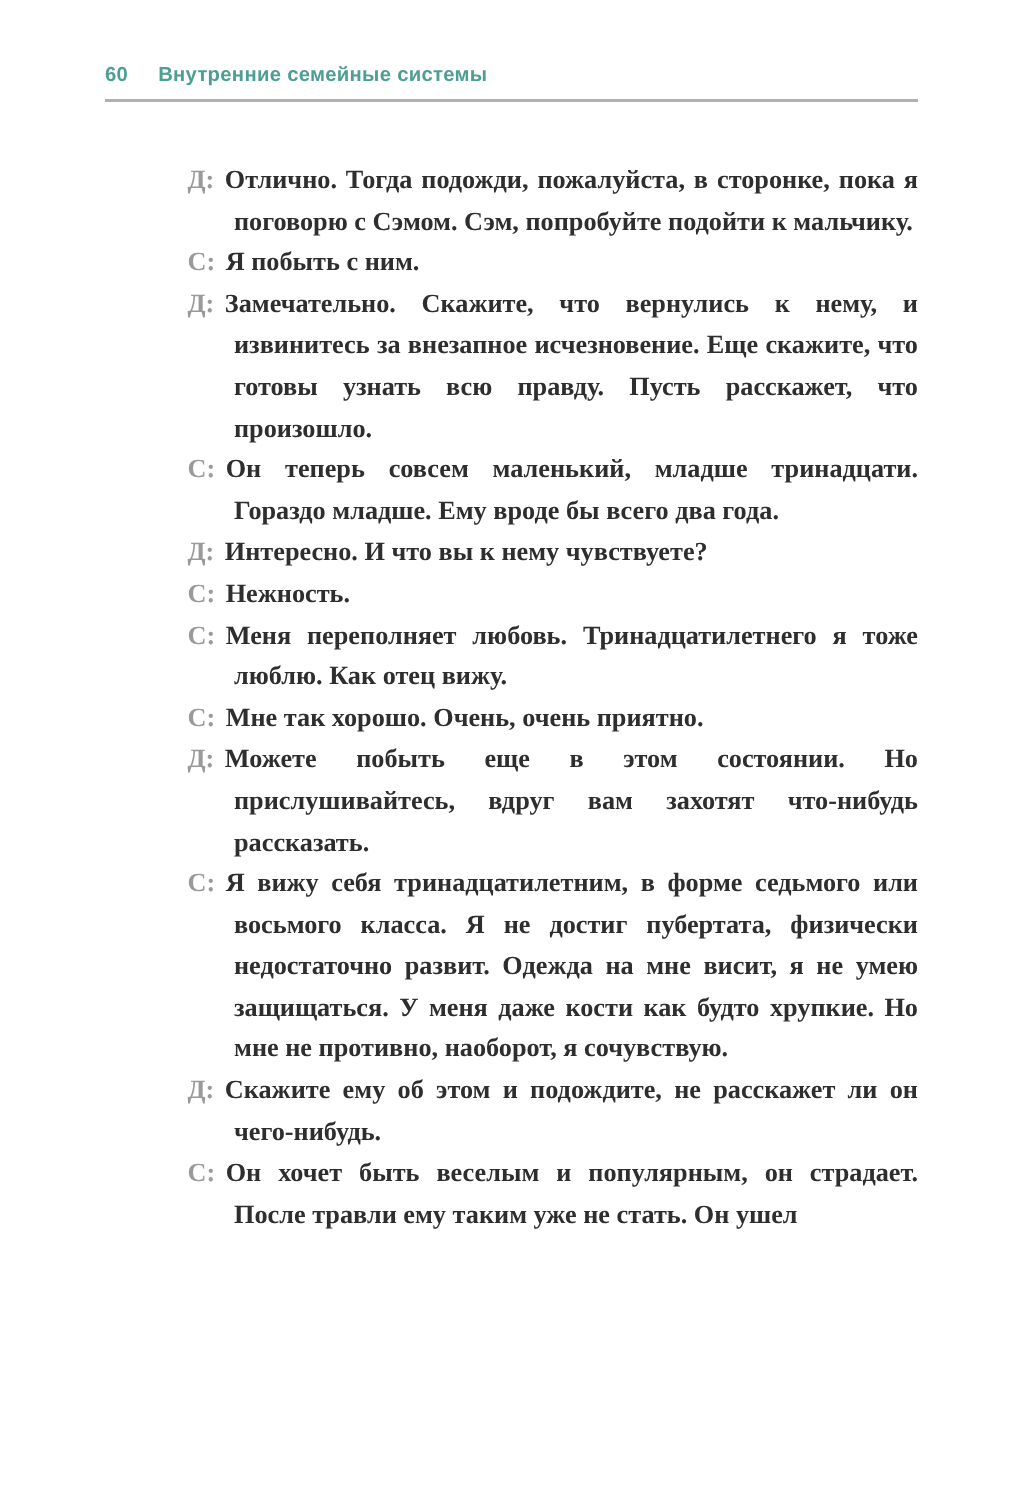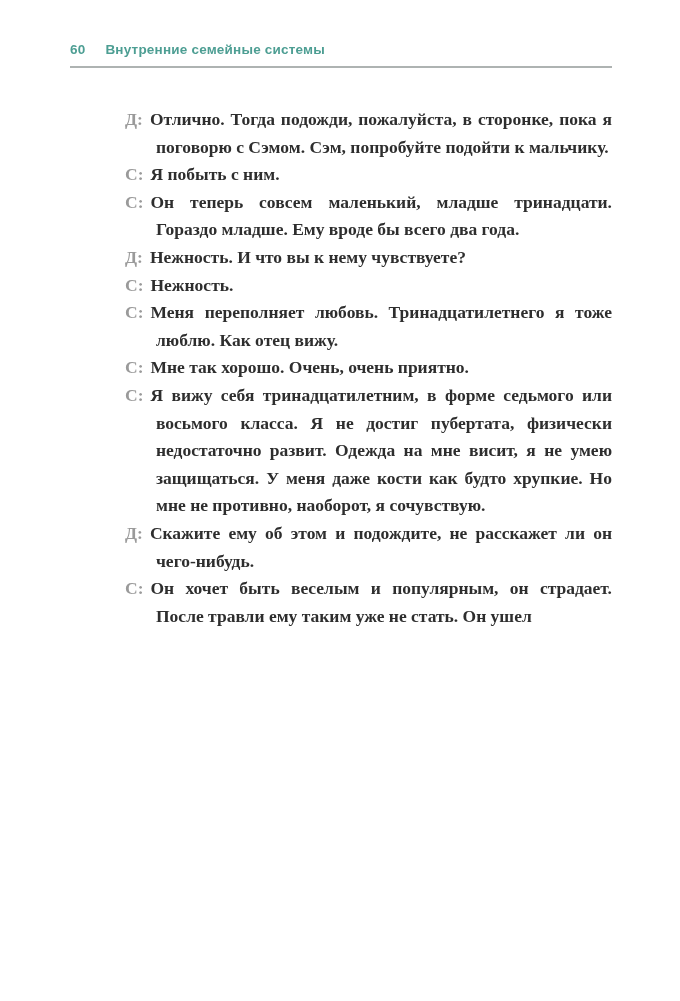--- a/index.html
+++ b/index.html
@@ -69,43 +69,49 @@
 
   <div class="dialogue" id="dialogue">
     <p class="line">
       <span class="speaker">Д:</span><span class="text">Отлично. Тогда подожди, пожалуйста, в сторонке, пока я поговорю с Сэмом. Сэм, попробуйте подойти к мальчику.</span>
     </p>
 
     <p class="line">
       <span class="speaker">С:</span><span class="text">Я побыть с ним.</span>
     </p>
 
+    <p class="line">
+      <span class="speaker">Д:</span><span class="text">Замечательно. Скажите, что вернулись к нему, и извинитесь за внезапное исчезновение. Еще скажите, что готовы узнать всю правду. Пусть расскажет, что произошло.</span>
+    </p>
 
     <p class="line">
       <span class="speaker">С:</span><span class="text">Он теперь совсем маленький, младше тринадцати. Гораздо младше. Ему вроде бы всего два года.</span>
     </p>
 
     <p class="line">
-      <span class="speaker">Д:</span><span class="text">Нежность. И что вы к нему чувствуете?</span>
+      <span class="speaker">Д:</span><span class="text">Интересно. И что вы к нему чувствуете?</span>
     </p>
 
     <p class="line">
       <span class="speaker">С:</span><span class="text">Нежность.</span>
     </p>
 
 
     <p class="line">
       <span class="speaker">С:</span><span class="text">Меня переполняет любовь. Тринадцатилетнего я тоже люблю. Как отец вижу.</span>
     </p>
 
 
     <p class="line">
       <span class="speaker">С:</span><span class="text">Мне так хорошо. Очень, очень приятно.</span>
     </p>
 
+    <p class="line">
+      <span class="speaker">Д:</span><span class="text">Можете побыть еще в этом состоянии. Но прислушивайтесь, вдруг вам захотят что-нибудь рассказать.</span>
+    </p>
 
     <p class="line">
       <span class="speaker">С:</span><span class="text">Я вижу себя тринадцатилетним, в форме седьмого или восьмого класса. Я не достиг пубертата, физически недостаточно развит. Одежда на мне висит, я не умею защищаться. У меня даже кости как будто хрупкие. Но мне не противно, наоборот, я сочувствую.</span>
     </p>
 
     <p class="line">
       <span class="speaker">Д:</span><span class="text">Скажите ему об этом и подождите, не расскажет ли он чего-нибудь.</span>
     </p>
 
     <p class="line">

